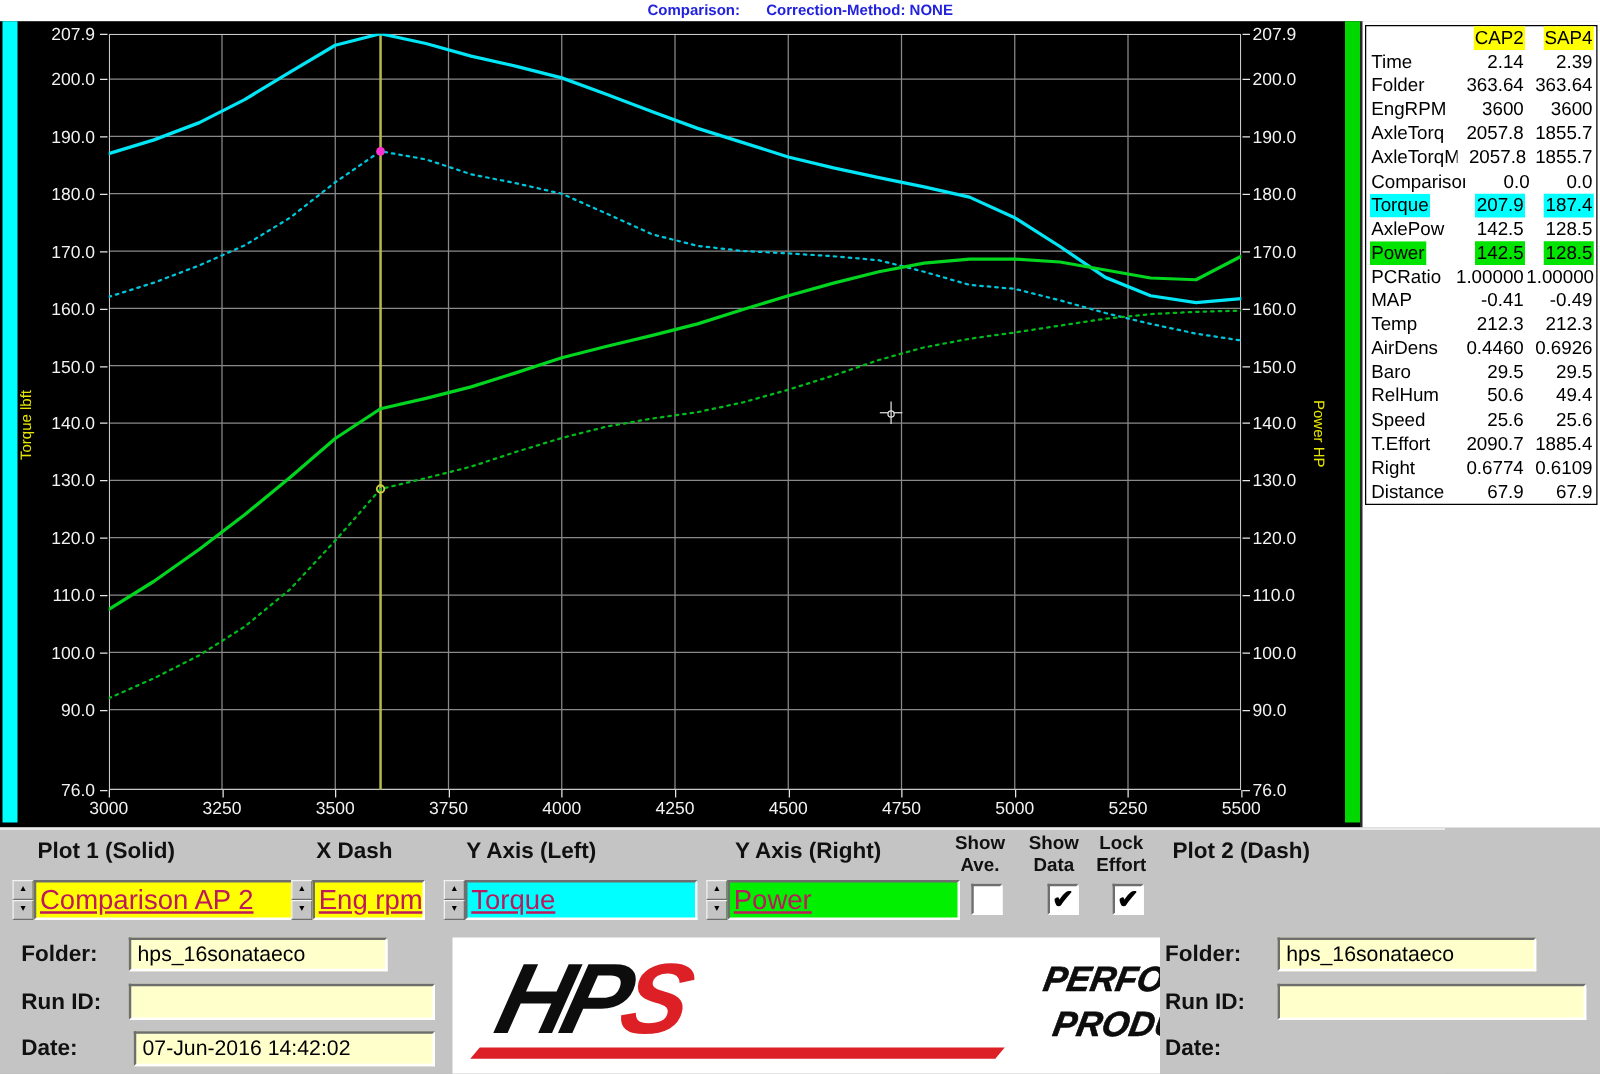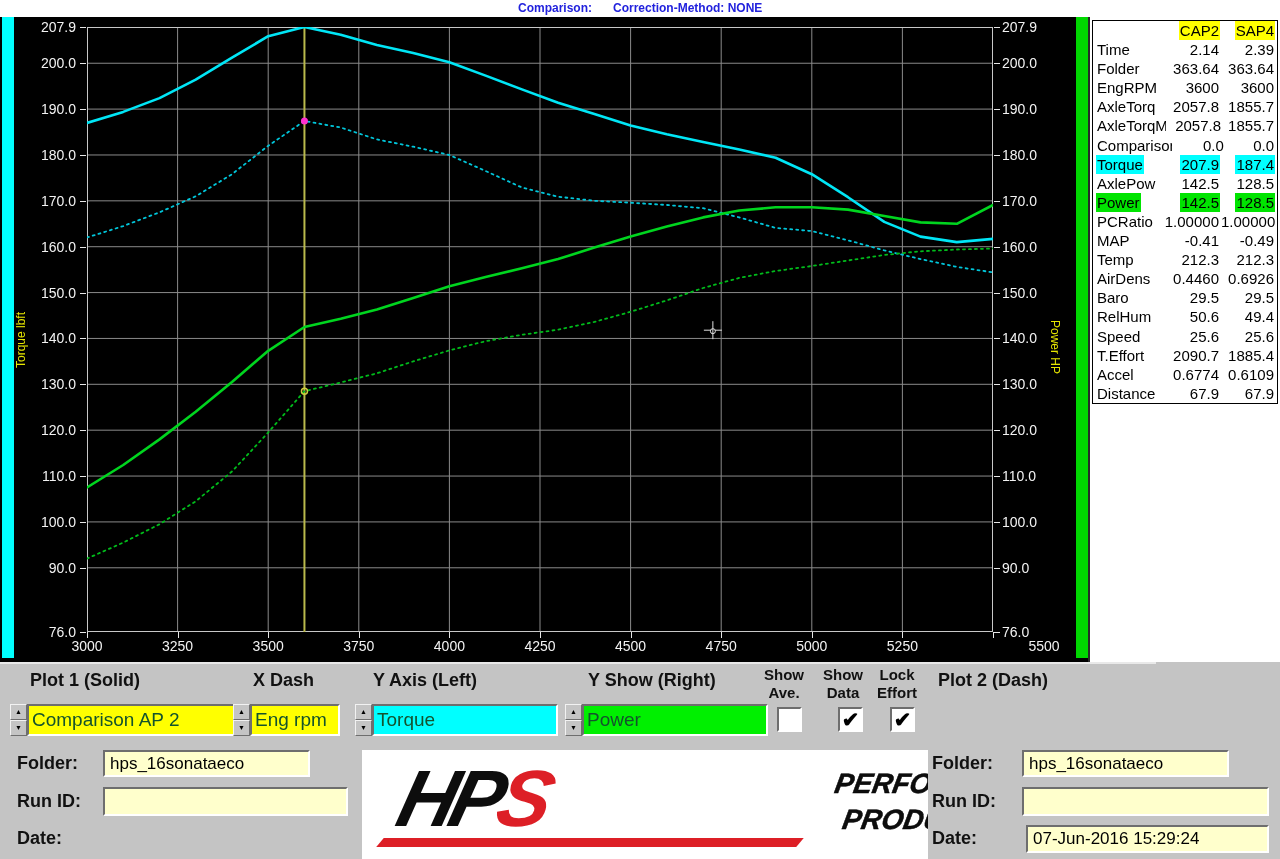--- a/index.html
+++ b/index.html
@@ -37,21 +37,21 @@
   .tv2{width:55px;padding-right:2px;}
   .cellbg{display:inline-block;padding:0 1px;}
 
   
   #bottom-panel{position:absolute;left:0;top:662px;width:1156px;height:197px;background:#c4c4c4;border-top:2px solid #e9e9e9;box-sizing:border-box;}
   .ctl-label{position:absolute;top:6px;font-size:18px;font-weight:bold;color:#111;white-space:nowrap;}
   .chk-label{position:absolute;top:2px;font-size:15px;font-weight:bold;color:#111;text-align:center;line-height:18px;}
   .spin-combo{position:absolute;top:40px;height:32px;display:flex;}
   .spinner{width:17px;height:32px;display:flex;flex-direction:column;box-sizing:border-box;}
   .spin-btn{flex:1;background:#c4c4c4;border:1px solid;border-color:#f2f2f2 #6e6e6e #6e6e6e #f2f2f2;font-size:7px;line-height:14px;text-align:center;color:#000;cursor:default;}
-  .combo-field{height:32px;box-sizing:border-box;border:2px solid;border-color:#6e6e6e #ffffff #ffffff #6e6e6e;font-size:19px;line-height:27px;padding-left:3px;color:#14532d;white-space:nowrap;overflow:hidden;}
+  .combo-field{height:32px;box-sizing:border-box;border:2px solid;border-color:#6e6e6e #ffffff #ffffff #6e6e6e;font-size:22px;line-height:27px;padding-left:3px;color:#be185d;white-space:nowrap;overflow:hidden;text-decoration:underline;}
   .checkbox-box{position:absolute;top:43px;width:25px;height:25px;background:#fff;box-sizing:border-box;border:2px solid;border-color:#6e6e6e #ffffff #ffffff #6e6e6e;text-align:center;font-size:21px;line-height:21px;font-weight:bold;color:#000;}
   .info-label{position:absolute;font-size:18px;font-weight:bold;color:#111;white-space:nowrap;}
   .info-field{position:absolute;background:#ffffcc;box-sizing:border-box;border:2px solid;border-color:#6e6e6e #ffffff #ffffff #6e6e6e;font-size:17px;line-height:24px;padding-left:5px;color:#000;white-space:nowrap;overflow:hidden;}
 
   
   #logo-box{position:absolute;left:362px;top:86px;width:566px;height:111px;background:#ffffff;overflow:hidden;}
   #logo-letters{position:absolute;left:38px;top:2px;font-size:80px;font-style:italic;font-weight:900;letter-spacing:-6px;transform:skewX(-14deg);line-height:94px;color:#0d0d0d;}
   #logo-letters .s-red{color:#dd1f26;}
   #logo-swoosh{position:absolute;left:18px;top:88px;width:420px;height:9px;background:#dd1f26;transform:skewX(-40deg);}
   #logo-text{position:absolute;left:470px;top:16px;font-size:28px;font-style:italic;font-weight:900;color:#0d0d0d;transform:skewX(-10deg);line-height:36px;letter-spacing:0px;-webkit-text-stroke:0.5px #000;}
@@ -180,21 +180,21 @@
       <div class="xtick" style="left: 510px; top: 621px;">4250</div>
       <div class="tickmark-v" style="left: 630.6px; top: 615px;"></div>
       <div class="xtick" style="left: 600.6px; top: 621px;">4500</div>
       <div class="tickmark-v" style="left: 721.2px; top: 615px;"></div>
       <div class="xtick" style="left: 691.2px; top: 621px;">4750</div>
       <div class="tickmark-v" style="left: 811.8px; top: 615px;"></div>
       <div class="xtick" style="left: 781.8px; top: 621px;">5000</div>
       <div class="tickmark-v" style="left: 902.4px; top: 615px;"></div>
       <div class="xtick" style="left: 872.4px; top: 621px;">5250</div>
       <div class="tickmark-v" style="left: 993px; top: 615px;"></div>
-      <div class="xtick" style="left: 1014px; top: 621px;">5500</div>
+      <div class="xtick" style="left: 963px; top: 621px;">5500</div>
     </div>
 
   <div id="right-panel">
     <div id="data-table">
         <div class="trow">
           <span class="tname"></span>
           <span class="tv1"><span class="cellbg" style="background: rgb(255, 255, 0);">CAP2</span></span>
           <span class="tv2"><span class="cellbg" style="background: rgb(255, 255, 0);">SAP4</span></span>
         </div>
         <div class="trow">
@@ -276,37 +276,37 @@
           <span class="tname"><span class="cellbg">Speed</span></span>
           <span class="tv1"><span class="cellbg">25.6</span></span>
           <span class="tv2"><span class="cellbg">25.6</span></span>
         </div>
         <div class="trow">
           <span class="tname"><span class="cellbg">T.Effort</span></span>
           <span class="tv1"><span class="cellbg">2090.7</span></span>
           <span class="tv2"><span class="cellbg">1885.4</span></span>
         </div>
         <div class="trow">
-          <span class="tname"><span class="cellbg">Accel</span></span>
+          <span class="tname"><span class="cellbg">Right</span></span>
           <span class="tv1"><span class="cellbg">0.6774</span></span>
           <span class="tv2"><span class="cellbg">0.6109</span></span>
         </div>
         <div class="trow">
           <span class="tname"><span class="cellbg">Distance</span></span>
           <span class="tv1"><span class="cellbg">67.9</span></span>
           <span class="tv2"><span class="cellbg">67.9</span></span>
         </div>
       </div>
   </div>
 
   <div id="bottom-panel">
     <div class="ctl-label" style="left:30px">Plot 1 (Solid)</div>
     <div class="ctl-label" style="left:253px">X Dash</div>
     <div class="ctl-label" style="left:373px">Y Axis (Left)</div>
-    <div class="ctl-label" style="left:588px">Y Show (Right)</div>
+    <div class="ctl-label" style="left:588px">Y Axis (Right)</div>
     <div class="ctl-label" style="left:938px">Plot 2 (Dash)</div>
 
     <div class="chk-label" style="left:755px;width:58px">
       <span>Show</span><br>
       <span>Ave.</span>
     </div>
     <div class="chk-label" style="left:816px;width:54px">
       <span>Show</span><br>
       <span>Data</span>
     </div>
@@ -347,30 +347,30 @@
     <div class="checkbox-box" style="left:777px" id="chk0"></div>
     <div class="checkbox-box" style="left:838px" id="chk1">✔</div>
     <div class="checkbox-box" style="left:890px" id="chk2">✔</div>
 
 
     <div class="info-label" style="left:17px;top:89px">Folder:</div>
     <div class="info-field" style="left:103px;top:86px;width:207px;height:27px">hps_16sonataeco</div>
     <div class="info-label" style="left:17px;top:127px">Run ID:</div>
     <div class="info-field" style="left:103px;top:123px;width:245px;height:29px"></div>
     <div class="info-label" style="left:17px;top:164px">Date:</div>
+    <div class="info-field" style="left:107px;top:161px;width:241px;height:28px">07-Jun-2016  14:42:02</div>
 
     <div id="logo-box">
       <div id="logo-swoosh"></div>
       <div id="logo-letters"><span>HP</span><span class="s-red">S</span></div>
       <div id="logo-text">
         <div class="l1">PERFORMANCE</div>
         <div class="l2">PRODUCTS</div>
       </div>
     </div>
 
     <div class="info-label" style="left:932px;top:89px">Folder:</div>
     <div class="info-field" style="left:1022px;top:86px;width:207px;height:27px">hps_16sonataeco</div>
     <div class="info-label" style="left:932px;top:127px">Run ID:</div>
     <div class="info-field" style="left:1022px;top:123px;width:247px;height:29px"></div>
     <div class="info-label" style="left:932px;top:164px">Date:</div>
-    <div class="info-field" style="left:1026px;top:161px;width:243px;height:28px">07-Jun-2016  15:29:24</div>
   </div>
 </div>
 
 </body></html>

